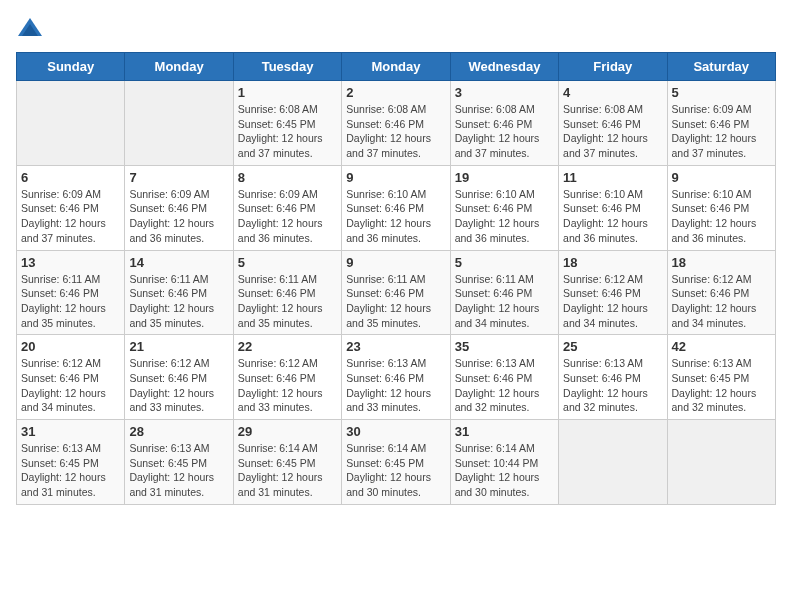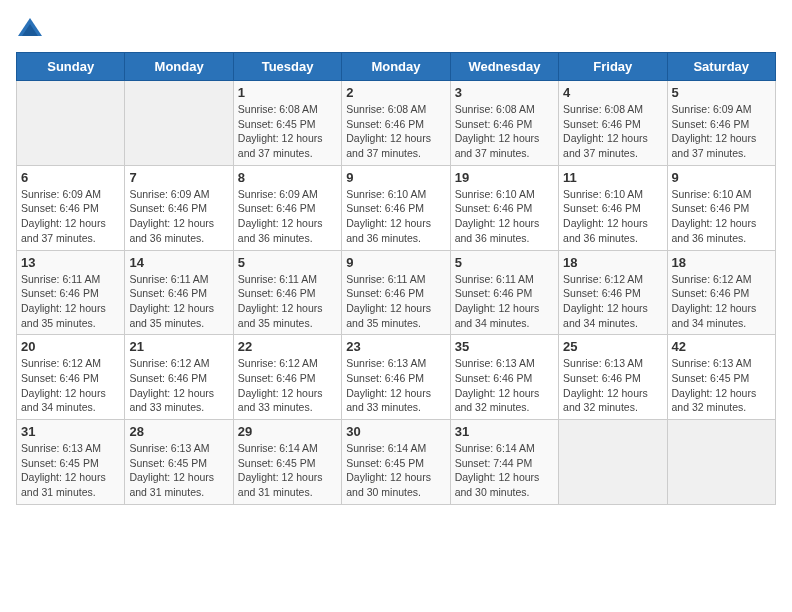--- a/index.html
+++ b/index.html
@@ -368,21 +368,21 @@
         <div class="day-info">
           <span>Sunrise: 6:14 AM</span><br>
           <span>Sunset: 6:45 PM</span><br>
           <span>Daylight: 12 hours and 30 minutes.</span>
         </div>
         </td>
         <td>
           <span class="day-number">31</span>
         <div class="day-info">
           <span>Sunrise: 6:14 AM</span><br>
-          <span>Sunset: 7:44 PM</span><br>
+          <span>Sunset: 10:44 PM</span><br>
           <span>Daylight: 12 hours and 30 minutes.</span>
         </div>
         </td>
         <td class="empty-cell"></td>
         <td class="empty-cell"></td>
       </tr>
     </tbody>
 </table>
 
 </body></html>

